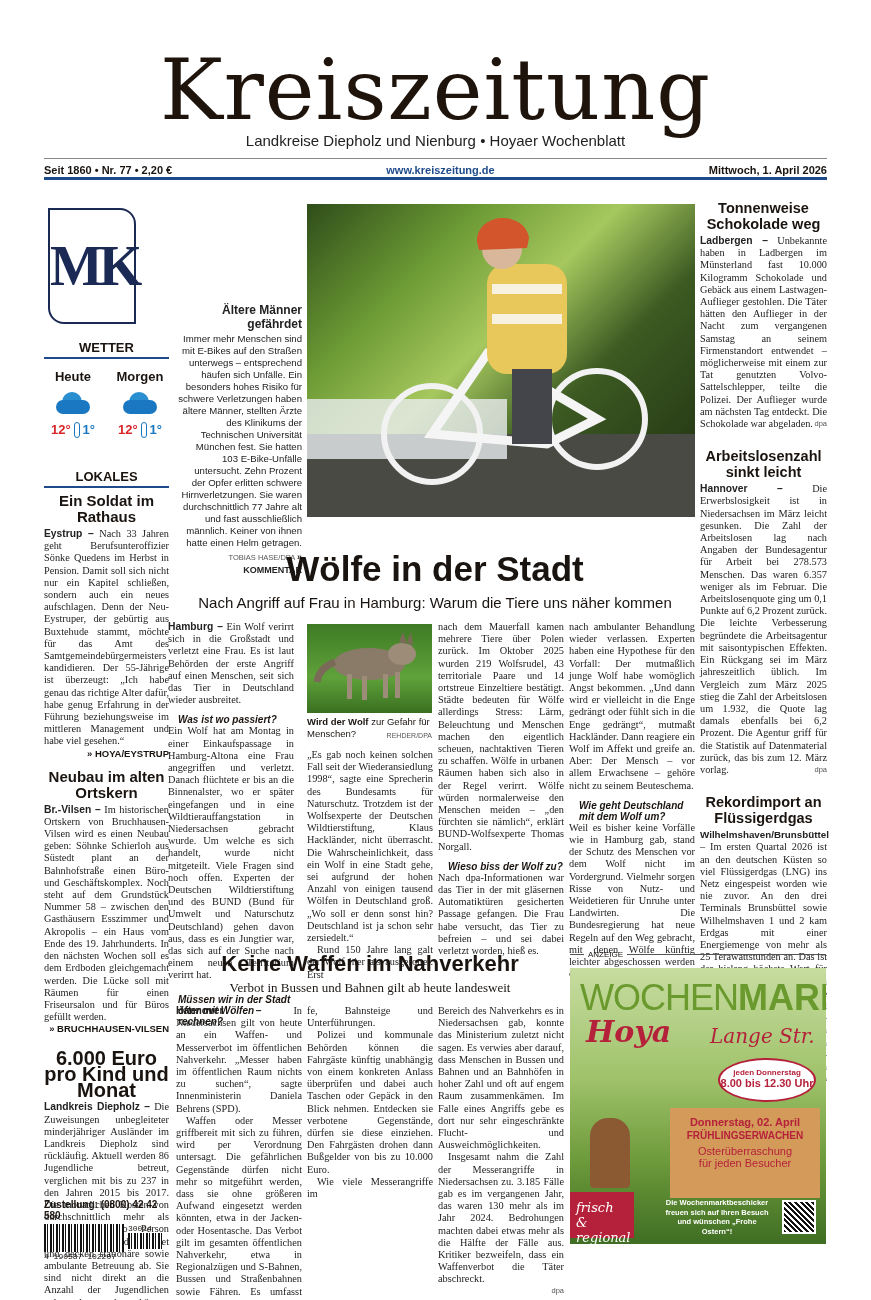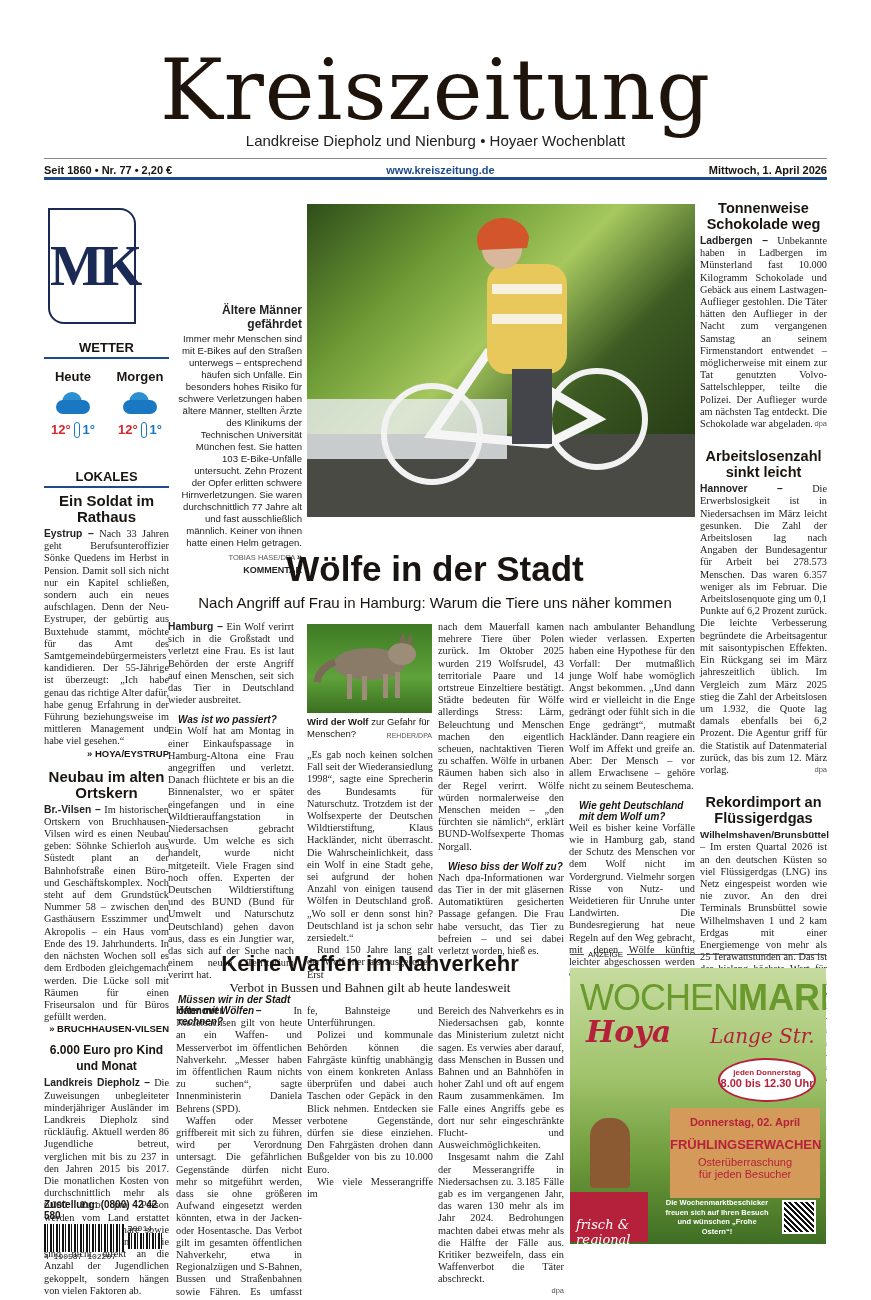--- a/index.html
+++ b/index.html
@@ -70,21 +70,21 @@
 <div class="abs" style="left:44px;top:469px;width:125px">
   <div class="sect-head">LOKALES</div>
   <div class="h-sans" style="font-size:15px;line-height:16px;margin-top:5px">Ein Soldat im Rathaus</div>
   <p class="body" style="margin-top:3px"><b>Eystrup –</b> <span>Nach 33 Jahren geht Berufsunteroffizier Sönke Quedens im Herbst in Pension. Damit soll sich nicht nur ein Kapitel schließen, sondern auch ein neues aufschlagen. Denn der Neu-Eystruper, der gebürtig aus Buxtehude stammt, möchte für das Amt des Samtgemeindebürgermeisters kandidieren. Der 55-Jährige ist überzeugt: „Ich habe genau das richtige Alter dafür, habe genug Erfahrung in der Führung beziehungsweise im mittleren Management und habe viel gesehen.“</span></p>
   <div class="src">» HOYA/EYSTRUP</div>
 
   <div class="h-sans" style="font-size:15px;line-height:16px;margin-top:10px">Neubau im alten Ortskern</div>
   <p class="body" style="margin-top:3px"><b>Br.-Vilsen –</b> <span>Im historischen Ortskern von Bruchhausen-Vilsen wird es einen Neubau geben: Söhnke Schierloh aus Süstedt plant an der Bahnhofstraße einen Büro- und Geschäftskomplex. Noch steht auf dem Grundstück Nummer 58 – zwischen den Gasthäusern Esszimmer und Akropolis – ein Haus vom Ende des 19. Jahrhunderts. In den nächsten Wochen soll es dem Erdboden gleichgemacht werden. Die Lücke soll mit Räumen für einen Friseursalon und für Büros gefüllt werden.</span></p>
   <div class="src">» BRUCHHAUSEN-VILSEN</div>
 
-  <div class="h-sans" style="font-size:12px;line-height:16px;margin-top:8px">6.000 Euro pro Kind und Monat</div>
+  <div class="h-sans" style="font-size:20px;line-height:16px;margin-top:16px">6.000 Euro pro Kind und Monat</div>
   <p class="body" style="margin-top:3px"><b>Landkreis Diepholz –</b> <span>Die Zuweisungen unbegleiteter minderjähriger Ausländer im Landkreis Diepholz sind rückläufig. Aktuell werden 86 Jugendliche betreut, verglichen mit bis zu 237 in den Jahren 2015 bis 2017. Die monatlichen Kosten von durchschnittlich mehr als 6.000 Euro pro Person werden vom Land erstattet und decken stationäre sowie ambulante Betreuung ab. Sie sind nicht direkt an die Anzahl der Jugendlichen gekoppelt, sondern hängen von vielen Faktoren ab.</span></p>
 
 </div>
 
 <div class="abs" style="left:44px;top:1199px;width:125px">
   <div style="font-family:'Liberation Sans',sans-serif;font-weight:bold;font-size:10px">Zustellung: (0800) 42 42 580</div>
   <div style="display:flex;gap:4px;margin-top:3px">
     <div>
       <div class="barcode"></div>
       <div style="font-family:'Liberation Mono',monospace;font-size:8px">4 190587 102207</div>
@@ -202,21 +202,21 @@
     <span style="font-weight:normal;letter-spacing:-1px">WOCHEN</span><span style="font-weight:bold">MARKT</span>
   </div>
   <div style="position:absolute;left:16px;top:46px;font-family:'DejaVu Serif',serif;font-style:italic;font-size:30px;color:#b5213a;font-weight:bold">Hoya</div>
   <div style="position:absolute;left:140px;top:56px;font-family:'DejaVu Serif',serif;font-style:italic;font-size:20px;color:#b5213a">Lange Str.</div>
   <div style="position:absolute;left:148px;top:90px;width:98px;height:44px;border:2px solid #b5213a;border-radius:50%;background:#fff;text-align:center;font-family:'Liberation Sans',sans-serif;color:#b5213a;font-weight:bold">
     <div style="font-size:8px;margin-top:8px">jeden Donnerstag</div>
     <div style="font-size:11px">8.00 bis 12.30 Uhr</div>
   </div>
   <div style="position:absolute;left:100px;top:140px;width:150px;height:90px;background:#d39a5a;text-align:center;font-family:'Liberation Sans',sans-serif;color:#b5213a">
     <div style="font-weight:bold;font-size:11px;margin-top:8px">Donnerstag, 02. April</div>
-    <div style="font-weight:bold;font-size:13px;margin-top:9px">FRÜHLINGSERWACHEN</div>
+    <div style="font-weight:bold;font-size:10px;margin-top:2px">FRÜHLINGSERWACHEN</div>
     <div style="font-size:11px;margin-top:4px">Osterüberraschung</div>
     <div style="font-size:11px">für jeden Besucher</div>
   </div>
   <div style="position:absolute;left:20px;top:150px;width:40px;height:70px;background:#8b5a33;border-radius:18px 18px 4px 4px"></div>
-  <div style="position:absolute;left:0;top:224px;width:78px;height:46px;background:#b5213a;color:#fff;font-family:'DejaVu Serif',serif;font-style:italic;font-size:13px;line-height:15px;padding:25px 6px">frisch &amp; regional</div>
+  <div style="position:absolute;left:0;top:224px;width:64px;height:46px;background:#b5213a;color:#fff;font-family:'DejaVu Serif',serif;font-style:italic;font-size:13px;line-height:15px;padding:8px 6px">frisch &amp; regional</div>
   <div style="position:absolute;left:92px;top:230px;width:110px;color:#fff;font-family:'Liberation Sans',sans-serif;font-weight:bold;font-size:7.5px;line-height:9.5px;text-align:center">Die Wochenmarktbeschicker freuen sich auf Ihren Besuch und wünschen „Frohe Ostern“!</div>
   <div style="position:absolute;left:212px;top:232px;width:34px;height:34px;background:repeating-linear-gradient(45deg,#111 0 2px,#fff 2px 4px);border:2px solid #fff"></div>
 </div>
 
 </body></html>

